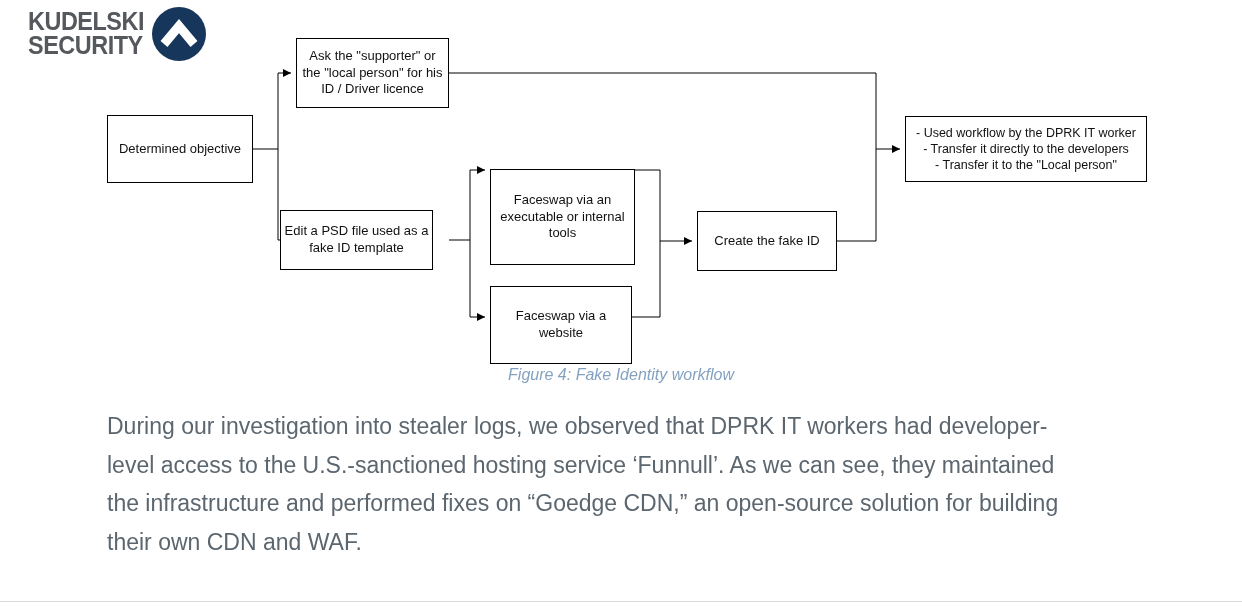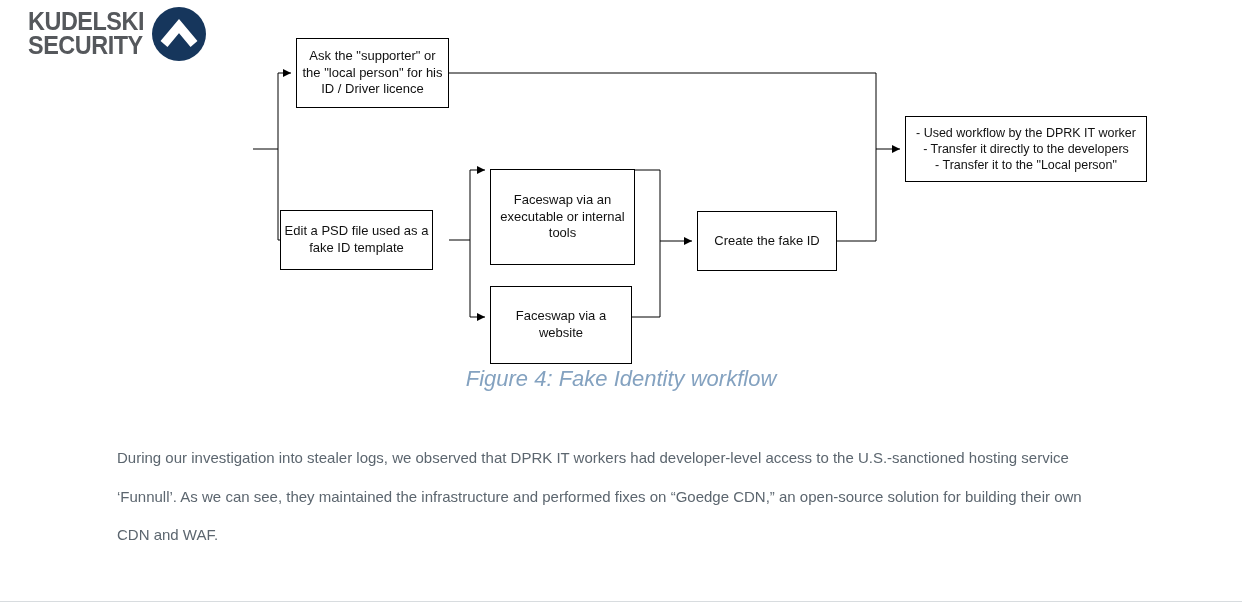--- a/index.html
+++ b/index.html
@@ -60,33 +60,32 @@
     padding: 2px 3px;
   }
 
   .caption {
     position: absolute;
     left: 0;
     top: 366px;
     width: 1242px;
     text-align: center;
     font-style: italic;
-    font-size: 22px;
+    font-size: 16px;
     color: #84a2c0;
   }
 
   .body-text {
     position: absolute;
-    left: 117px;
+    left: 107px;
     top: 407px;
     width: 985px;
-    font-size: 15px;
+    font-size: 23px;
     line-height: 38.5px;
     color: #5c666f;
-    margin-top: 32px;
   }
 
   .divider {
     position: absolute;
     left: 0;
     top: 601px;
     width: 1242px;
     height: 1px;
     background: #d8dcdf;
   }
@@ -123,20 +122,21 @@
       <path class="ln" d="M470,170 H485" marker-end="url(#ah)"></path>
       <path class="ln" d="M470,317 H485" marker-end="url(#ah)"></path>
       <path class="ln" d="M635,170 H660 V241"></path>
       <path class="ln" d="M632,317 H660 V241"></path>
       <path class="ln" d="M660,241 H692" marker-end="url(#ah)"></path>
       <path class="ln" d="M837,241 H876 V149"></path>
       <path class="ln" d="M449,73 H876 V149"></path>
       <path class="ln" d="M876,149 H900" marker-end="url(#ah)"></path>
     </svg>
 
+    <div class="node" style="left:107px; top:115px; width:146px; height:68px;">Determined objective</div>
 
     <div class="node" style="left:296px; top:38px; width:153px; height:70px;">Ask the "supporter" or the "local person" for his ID / Driver licence</div>
 
     <div class="node" style="left:280px; top:210px; width:153px; height:60px;">Edit a PSD file used as a fake ID template</div>
 
     <div class="node" style="left:490px; top:133px; width:145px; height:96px;margin-top:36px;">Faceswap via an executable or internal tools</div>
 
     <div class="node" style="left:490px; top:286px; width:142px; height:78px;">Faceswap via a website</div>
 
     <div class="node" style="left:697px; top:211px; width:140px; height:60px;">Create the fake ID</div>

